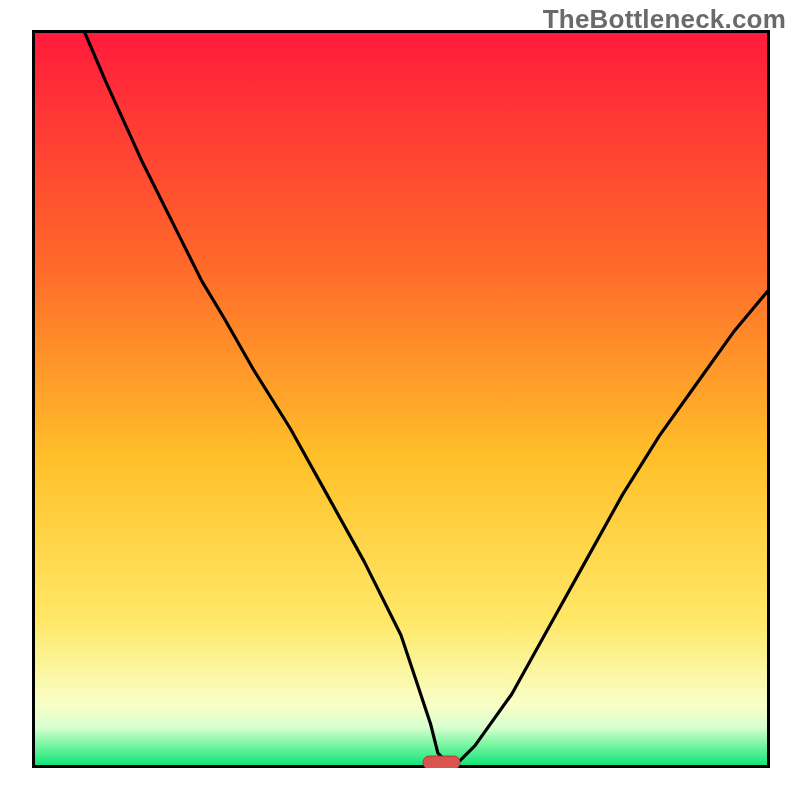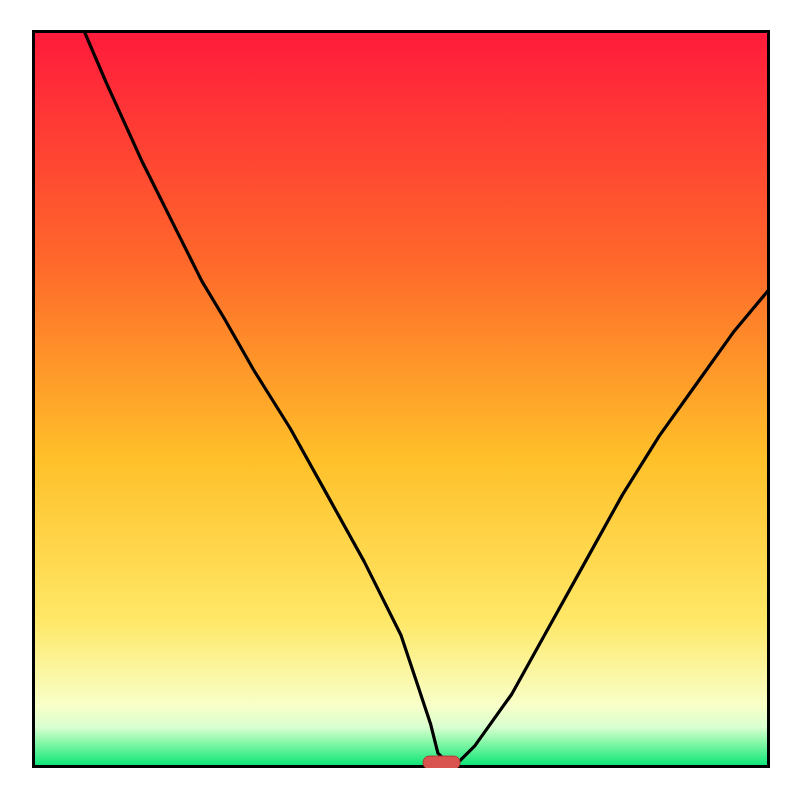--- a/index.html
+++ b/index.html
@@ -35,20 +35,21 @@
     width: 738px;
     height: 738px;
   }
   svg { display: block; }
 </style>
 </head>
 <body>
 
 <div class="frame">
 
+  <div class="watermark">TheBottleneck.com</div>
 
   <div class="plot">
     <svg id="chart-svg" width="738" height="738" viewBox="0 0 738 738">
       <defs>
         <linearGradient id="bg-grad" x1="0" y1="0" x2="0" y2="1">
             <stop offset="0%" stop-color="#ff1a3c"></stop>
             <stop offset="32%" stop-color="#ff6a2a"></stop>
             <stop offset="58%" stop-color="#ffc029"></stop>
             <stop offset="80%" stop-color="#ffe867"></stop>
             <stop offset="91.5%" stop-color="#f8ffc8"></stop>

